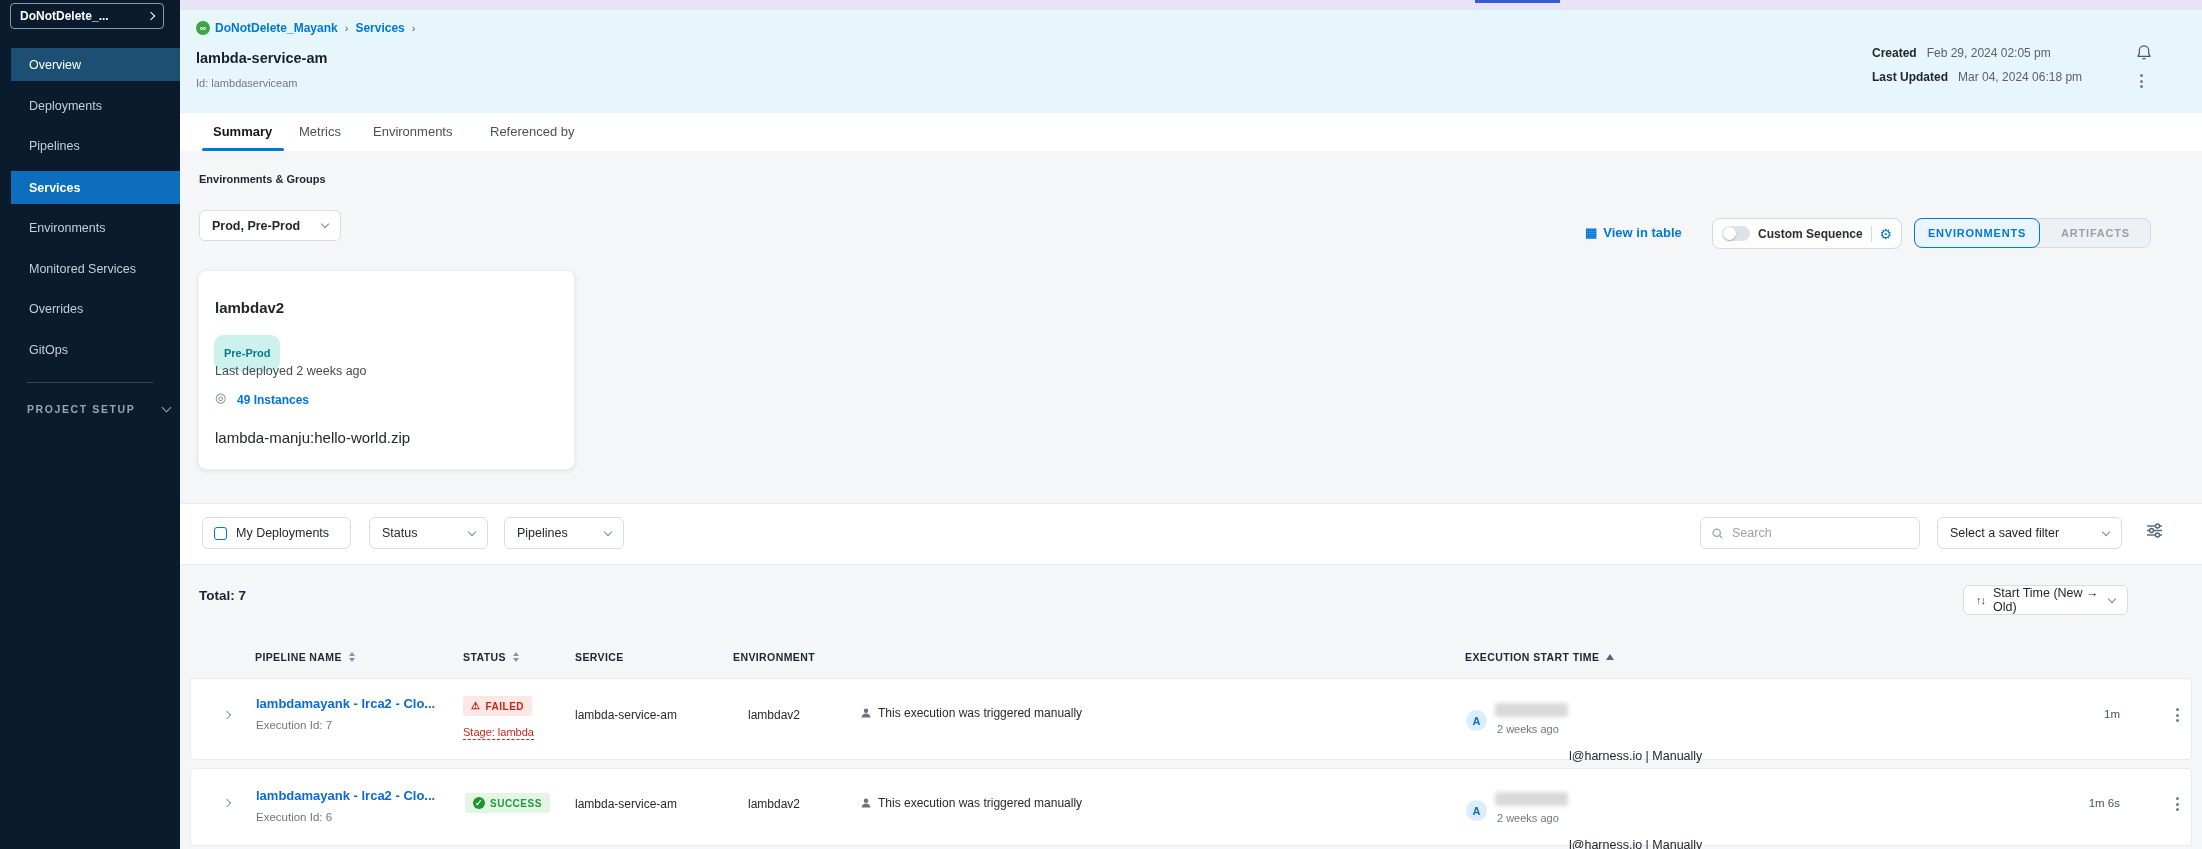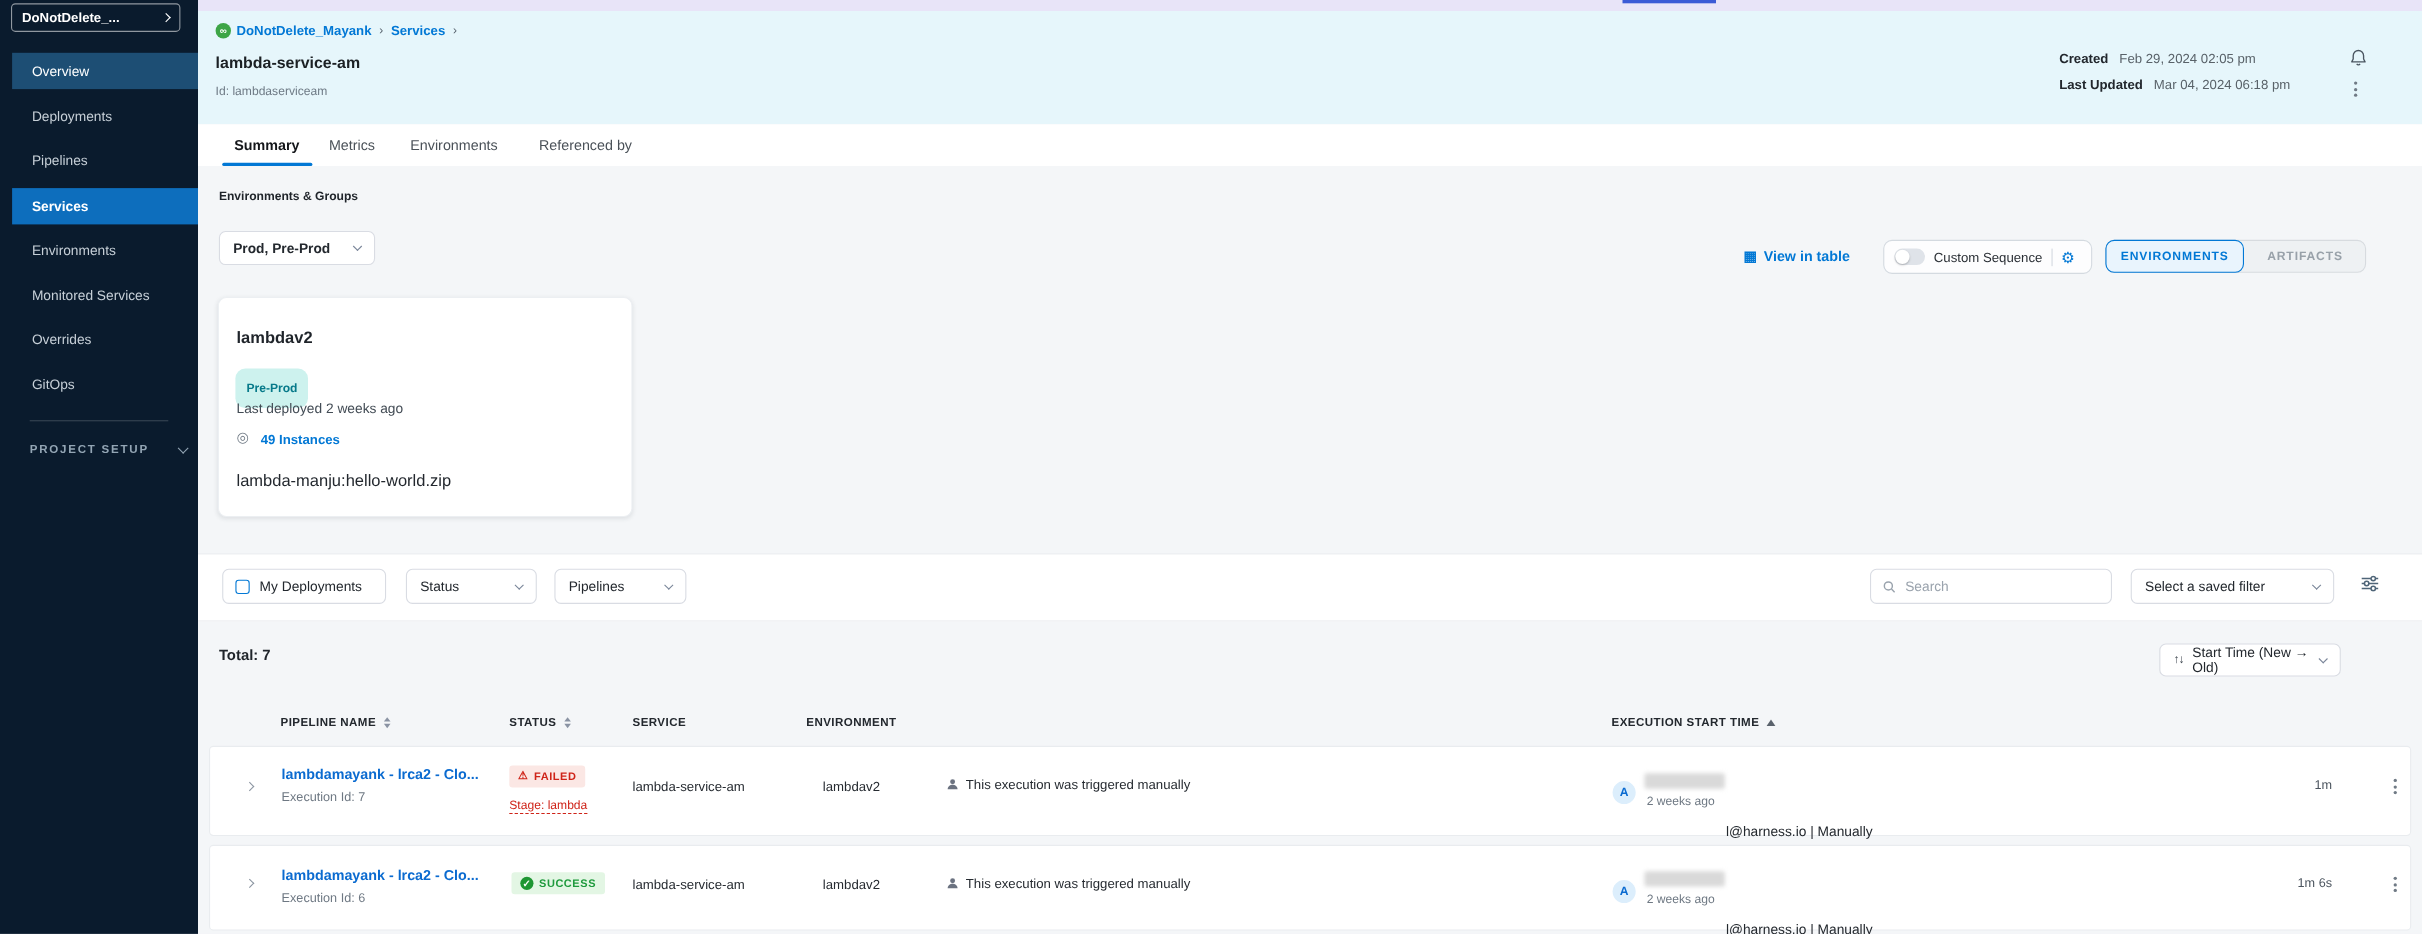--- a/index.html
+++ b/index.html
@@ -63,21 +63,21 @@
   .dd .chev{color:#7a8699;}
   .env-dd{left:199px;top:210px;width:142px;height:31px;font-weight:600;}
   .view-table{left:1585px;top:225px;display:flex;align-items:center;gap:6px;color:var(--accent,#0278d5);
     font-size:13px;font-weight:700;cursor:pointer;}
   .tbl-ico{font-size:13px;line-height:1;}
   .cseq{left:1712px;top:218px;width:190px;height:31px;border:1px solid #d4dae0;border-radius:8px;background:#fdfdfe;
     display:flex;align-items:center;padding:0 9px;gap:8px;}
   .toggle{width:28px;height:15px;border-radius:8px;background:#dfe3e9;position:relative;cursor:pointer;flex:none;}
   .toggle .knob{position:absolute;left:1px;top:1px;width:13px;height:13px;border-radius:50%;background:#fff;
     box-shadow:0 1px 2px rgba(0,0,0,.25);}
-  .cseq .clabel{font-size:12px;color:#2a2f35;white-space:nowrap;}
+  .cseq .clabel{font-size:12px;color:#2a2f35;white-space:nowrap;font-weight:bold;}
   .cseq .vline{width:1px;height:16px;background:#d4dae0;}
   .gear{color:var(--accent,#0278d5);font-size:14px;cursor:pointer;line-height:1;}
   .seg-wrap{left:1914px;top:218px;width:237px;height:30px;background:#eef1f3;border:1px solid #d7dbdf;border-radius:8px;}
   .seg-env{left:1914px;top:218px;width:126px;height:30px;background:#e9f4fd;border:1.5px solid var(--accent,#0278d5);
     border-radius:8px;display:flex;align-items:center;justify-content:center;font-size:11px;font-weight:700;
     letter-spacing:.8px;color:var(--accent,#0278d5);cursor:pointer;}
   .seg-art{left:2040px;top:218px;width:111px;height:30px;display:flex;align-items:center;justify-content:center;
     font-size:11px;font-weight:700;letter-spacing:.8px;color:#98a1a9;cursor:pointer;}
 
   

